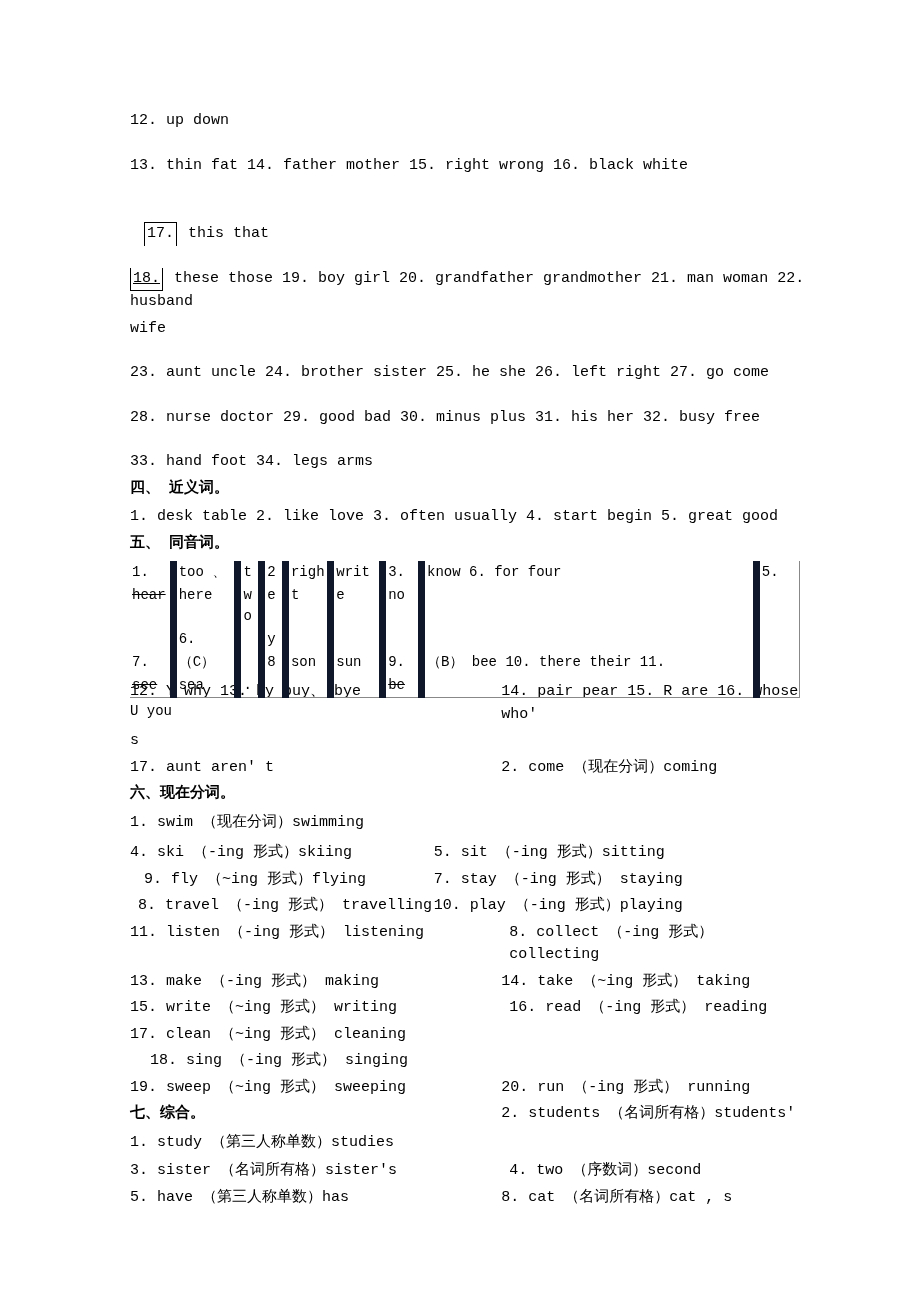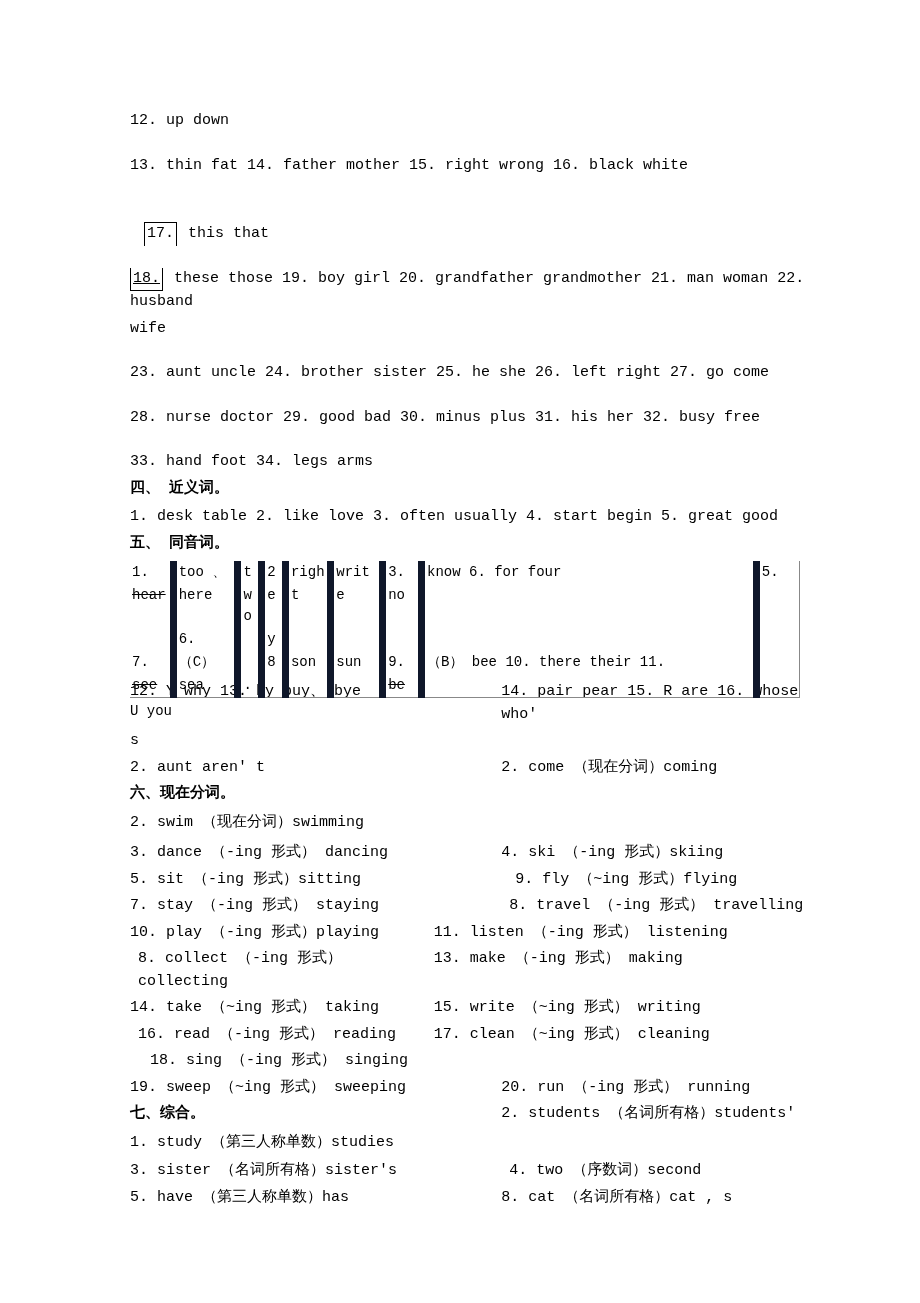--- a/index.html
+++ b/index.html
@@ -170,29 +170,28 @@
 <div class="ov" style="left:0; top:92px; font-size:14px;margin-top:48px;">U you</div>
 </div>
 
 <div style="margin-top:18px;"></div>
 
 <div class="two-col">
   <div class="colL line">12. Y why      13. by buy、 bye</div>
   <div class="colR line">14. pair pear 15. R are 16. whose who'</div>
   <div class="colL line">s</div>
   <div class="colR line"></div>
-  <div class="colL line">2. aunt aren' t</div>
+  <div class="colL line">17. aunt aren' t</div>
   <div class="colR line">2. come （现在分词）coming</div>
 </div>
 
 <p class="heading">六、现在分词。</p>
 
-<div class="tight" style="margin-bottom:6px;">2. swim （现在分词）swimming</div>
-<div class="two-col">
-  <div class="colL line">3. dance （-ing 形式） dancing</div>
+<div class="tight" style="margin-bottom:6px;">1. swim （现在分词）swimming</div>
+<div class="two-col">
   <div class="colR line">4. ski （-ing 形式）skiing</div>
   <div class="colL line">5. sit （-ing 形式）sitting</div>
   <div class="colR line" style="padding-left:14px;">9. fly （~ing 形式）flying</div>
   <div class="colL line">7. stay （-ing 形式） staying</div>
   <div class="colR line" style="padding-left:8px;">8. travel （-ing 形式） travelling</div>
   <div class="colR line">10. play （-ing 形式）playing</div>
   <div class="colL line">11. listen （-ing 形式） listening</div>
   <div class="colR line" style="padding-left:8px;">8. collect （-ing 形式） collecting</div>
   <div class="colL line">13. make （-ing 形式） making</div>
   <div class="colR line">14. take （~ing 形式） taking</div>

